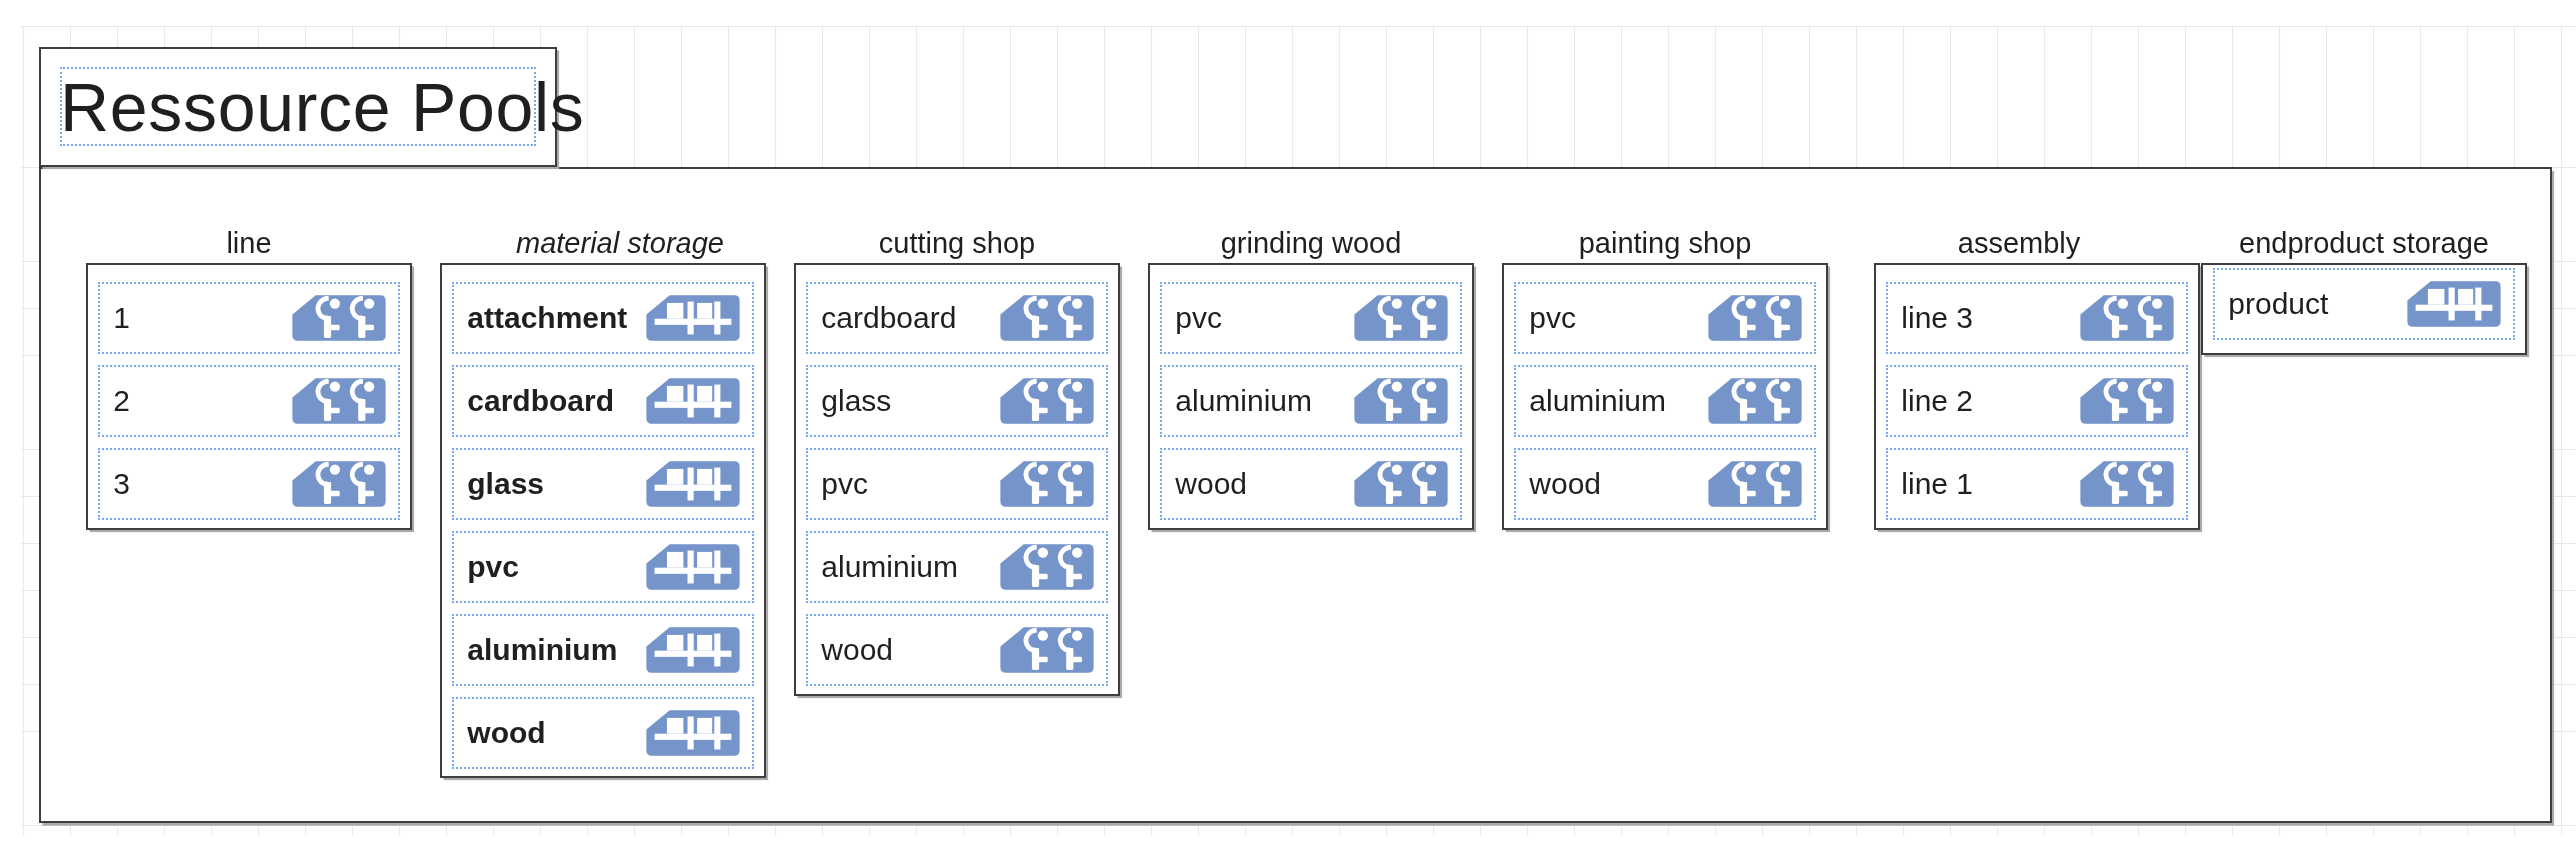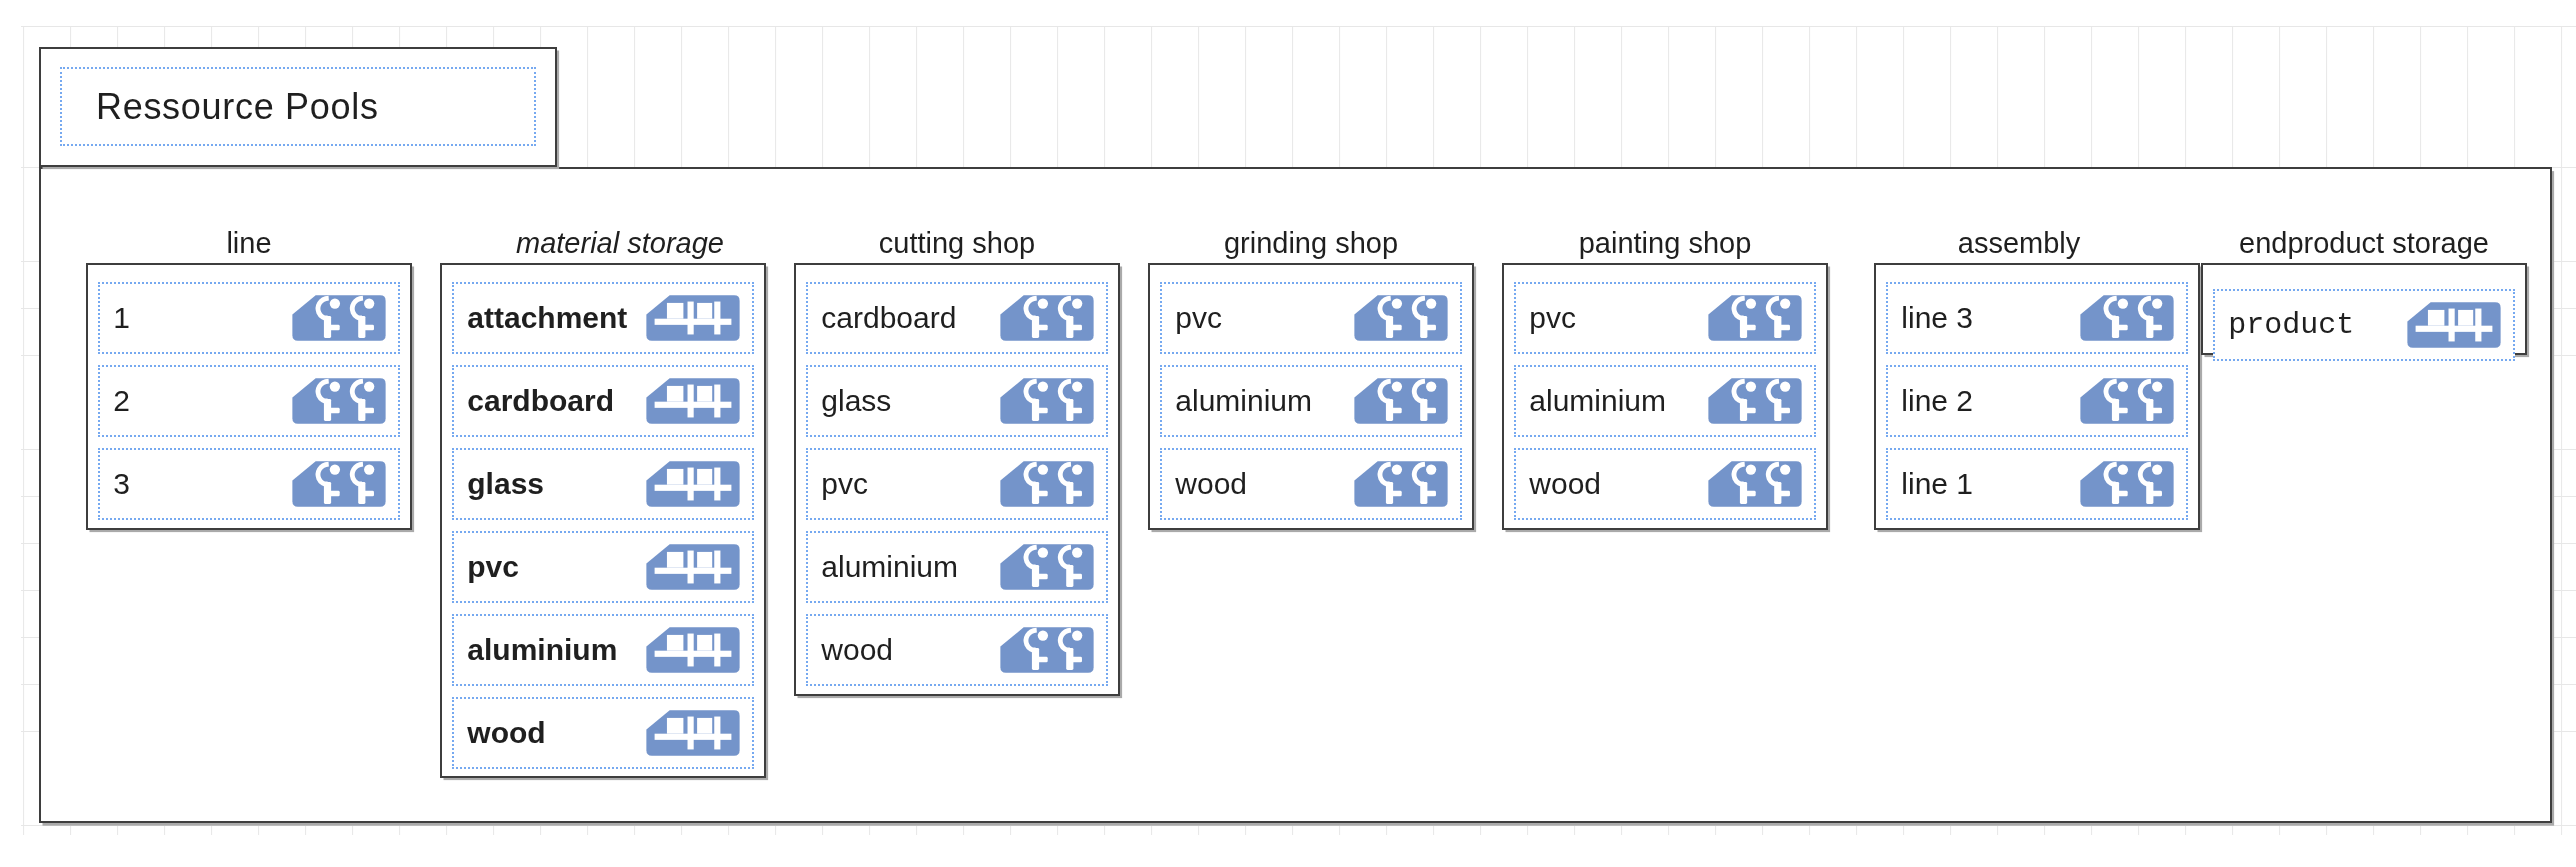--- a/index.html
+++ b/index.html
@@ -27,34 +27,34 @@
     position:absolute;left:39px;top:47px;width:518px;height:120px;
     background:#fff;border:2.8px solid var(--border_dark);box-sizing:border-box;
     box-shadow:2.8px 2.8px 0 -0.7px var(--shadow);
     display:flex;align-items:center;z-index:3;
   }
   #title-sel{
     position:absolute;left:19px;top:18px;right:19px;bottom:19px;
     border:2.1px dotted var(--selection_blue);
   }
   #title-text{
-    position:relative;padding-left:55px;font-size:36px;color:var(--text);
+    position:relative;padding-left:19px;font-size:68px;color:var(--text);
     letter-spacing:0.7px;white-space:nowrap;
   }
   .group-label{
     position:absolute;top:227px;height:33px;line-height:33px;
     text-align:center;font-size:29px;color:var(--text);z-index:2;white-space:nowrap;
   }
   .group-box{
     position:absolute;top:263px;background:#fff;z-index:2;
     border:2.1px solid var(--border_dark);box-sizing:border-box;
     box-shadow:2.8px 2.8px 0 -0.7px var(--shadow);
     padding:16.5px 10.3px 9.6px 10.3px;
   }
-  .group-box.compact{padding-top:24px;padding-bottom:8.3px;font-family:Liberation Mono, monospace;}
+  .group-box.compact{padding-top:3px;padding-bottom:8.3px;}
   .pool-row{
     position:relative;height:72px;box-sizing:border-box;
     border:2.1px dotted var(--selection_blue);
     margin-bottom:11px;display:flex;align-items:center;padding-left:13px;
     background:#fff;
   }
   .pool-row:last-child{margin-bottom:0;}
   .row-label{font-size:30px;color:var(--text);white-space:nowrap;}
   .pool-icon{position:absolute;right:11px;top:50%;transform:translateY(-50%);width:96px;height:48px;}
   .icon-bg{fill:var(--accent_blue);}
@@ -264,21 +264,21 @@
     <path d="M55 6 C 42 7 37 18 40.5 27 C 43 33 49 36 54 34.5" fill="none" stroke="#fff" stroke-width="7"></path>
     <rect x="48" y="32" width="10.5" height="32" rx="2" fill="#fff"></rect>
     <rect x="56" y="45" width="15" height="8" rx="2" fill="#fff"></rect>
           <circle cx="114" cy="14" r="7.5" fill="#fff"></circle>
     <path d="M105 6 C 92 7 87 18 90.5 27 C 93 33 99 36 104 34.5" fill="none" stroke="#fff" stroke-width="7"></path>
     <rect x="98" y="32" width="10.5" height="32" rx="2" fill="#fff"></rect>
     <rect x="106" y="45" width="15" height="8" rx="2" fill="#fff"></rect>
         </svg>
       </div>
     </div>
-    <div class="group-label" style="left: 1148px; width: 326px;">grinding shop</div>
+    <div class="group-label" style="left: 1148px; width: 326px;">grinding wood</div>
     <div class="group-box" style="left: 1148px; width: 326px; height: 267px;">
       <div class="pool-row">
         <span class="row-label">pvc</span>
         <svg class="pool-icon" viewBox="0 0 140 70">
     <path class="icon-bg" d="M36 2 H130 Q138 2 138 10 V60 Q138 68 130 68 H10 Q2 68 2 60 V30 Z"></path>
           <circle cx="64" cy="14" r="7.5" fill="#fff"></circle>
     <path d="M55 6 C 42 7 37 18 40.5 27 C 43 33 49 36 54 34.5" fill="none" stroke="#fff" stroke-width="7"></path>
     <rect x="48" y="32" width="10.5" height="32" rx="2" fill="#fff"></rect>
     <rect x="56" y="45" width="15" height="8" rx="2" fill="#fff"></rect>
           <circle cx="114" cy="14" r="7.5" fill="#fff"></circle>

